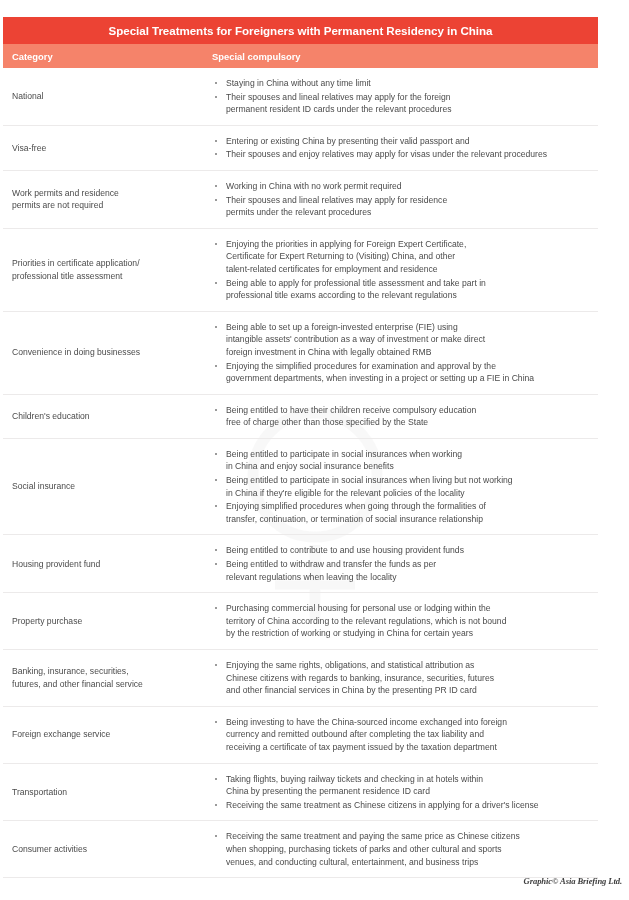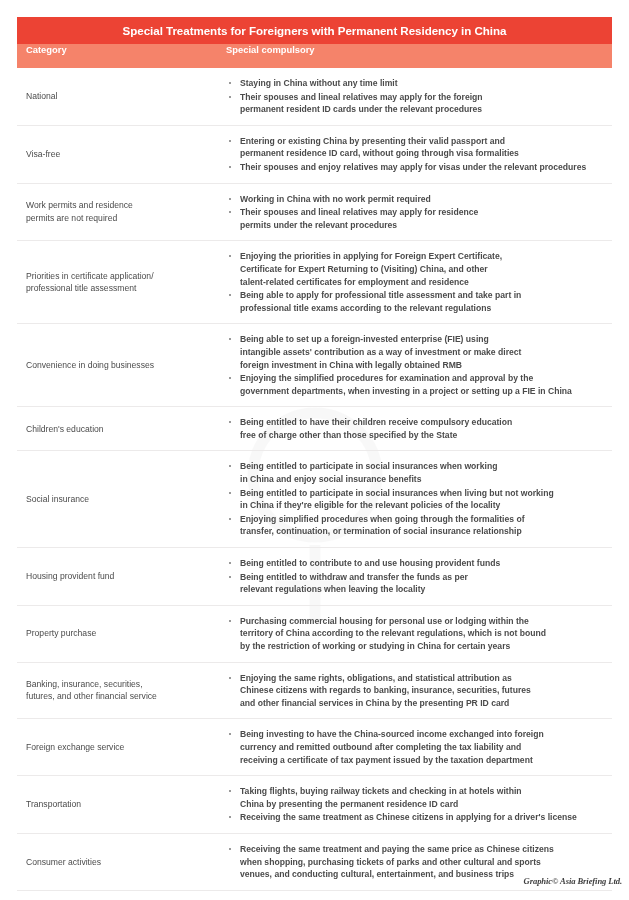--- a/index.html
+++ b/index.html
@@ -11,21 +11,21 @@
     width: 629px;
     height: 900px;
     font-family: "Liberation Sans", "DejaVu Sans", sans-serif;
     color: #4a4a4a;
     position: relative;
     overflow: hidden;
   }
 
   .infographic {
     position: absolute;
-    left: 17px;
+    left: 3px;
     top: 17px;
     width: 595px;
   }
 
   
   .watermark {
     position: absolute;
     left: 215px;
     top: 395px;
     width: 200px;
@@ -46,21 +46,21 @@
     font-weight: bold;
     letter-spacing: -0.05px;
   }
 
   
   .col-header {
     background: #f5836a;
     color: #ffffff;
     height: 24px;
     display: flex;
-    align-items: flex-start;
+    align-items: center;
     font-size: 9.4px;
     font-weight: bold;
   }
   .col-header .ch-category { width: 209px; padding-left: 9px; box-sizing: border-box; }
   .col-header .ch-treatments { flex: 1; padding-left: 0px; }
 
   
   .tbody { position: relative; z-index: 1; }
 
   .row {
@@ -79,21 +79,20 @@
     font-size: 8.6px;
     line-height: 12.5px;
     color: #4b4b4b;
     font-weight: normal;
   }
 
   .cell-treatments {
     flex: 1;
     box-sizing: border-box;
     padding: 9px 4px 9px 0;
-    font-weight: bold;
   }
 
   ul.bullets {
     margin: 0;
     padding: 0;
     list-style: none;
   }
   ul.bullets li {
     position: relative;
     padding-left: 14px;
@@ -167,21 +166,20 @@
       </div>
       <div class="row">
         <div class="cell-category">
           <div>Visa-free</div>
         </div>
         <div class="cell-treatments">
           <ul class="bullets">
             <li>
               <span class="bullet-dot"></span>
               <span class="b-line">Entering or existing China by presenting their valid passport and</span>
-              <span class="b-line">permanent residence ID card, without going through visa formalities</span>
             </li>
             <li>
               <span class="bullet-dot"></span>
               <span class="b-line">Their spouses and enjoy relatives may apply for visas under the relevant procedures</span>
             </li>
           </ul>
         </div>
       </div>
       <div class="row">
         <div class="cell-category">

